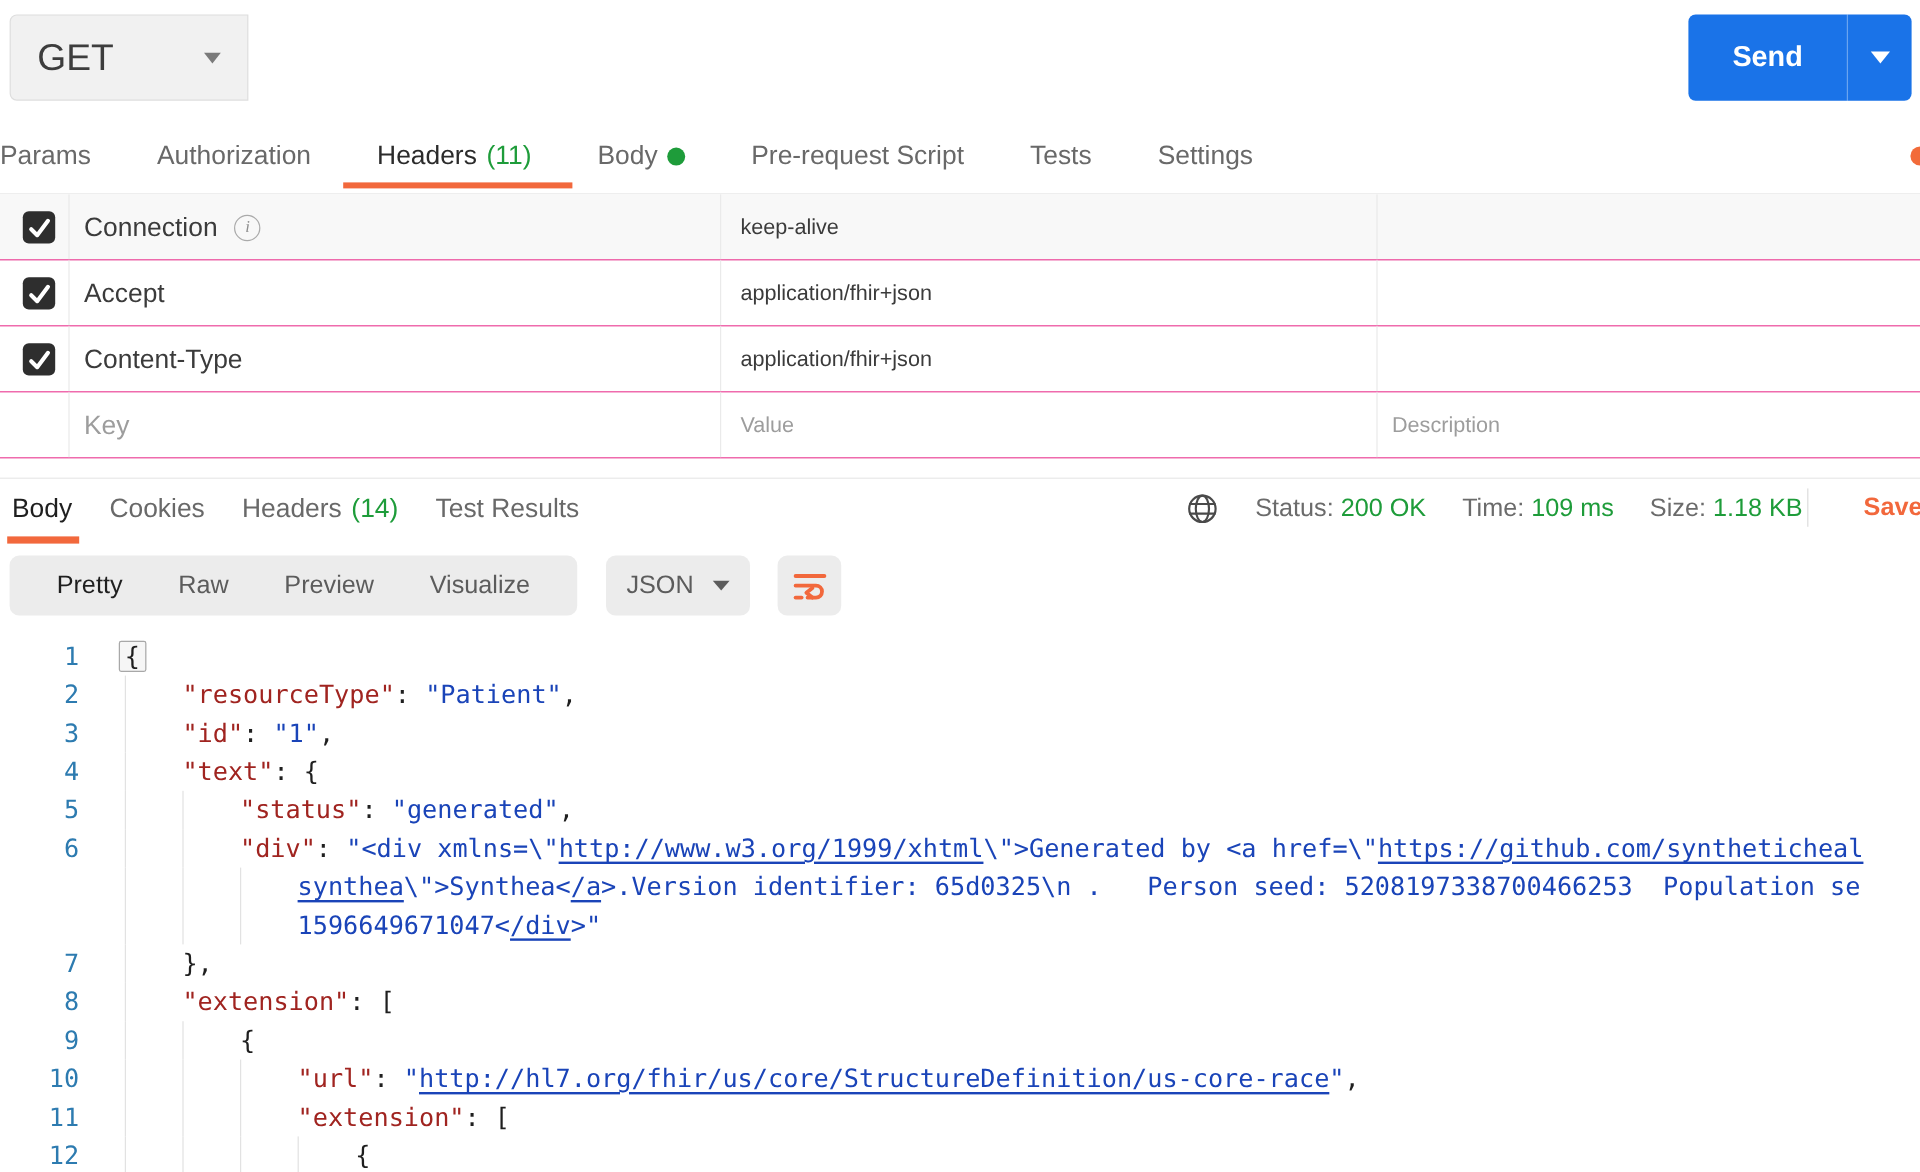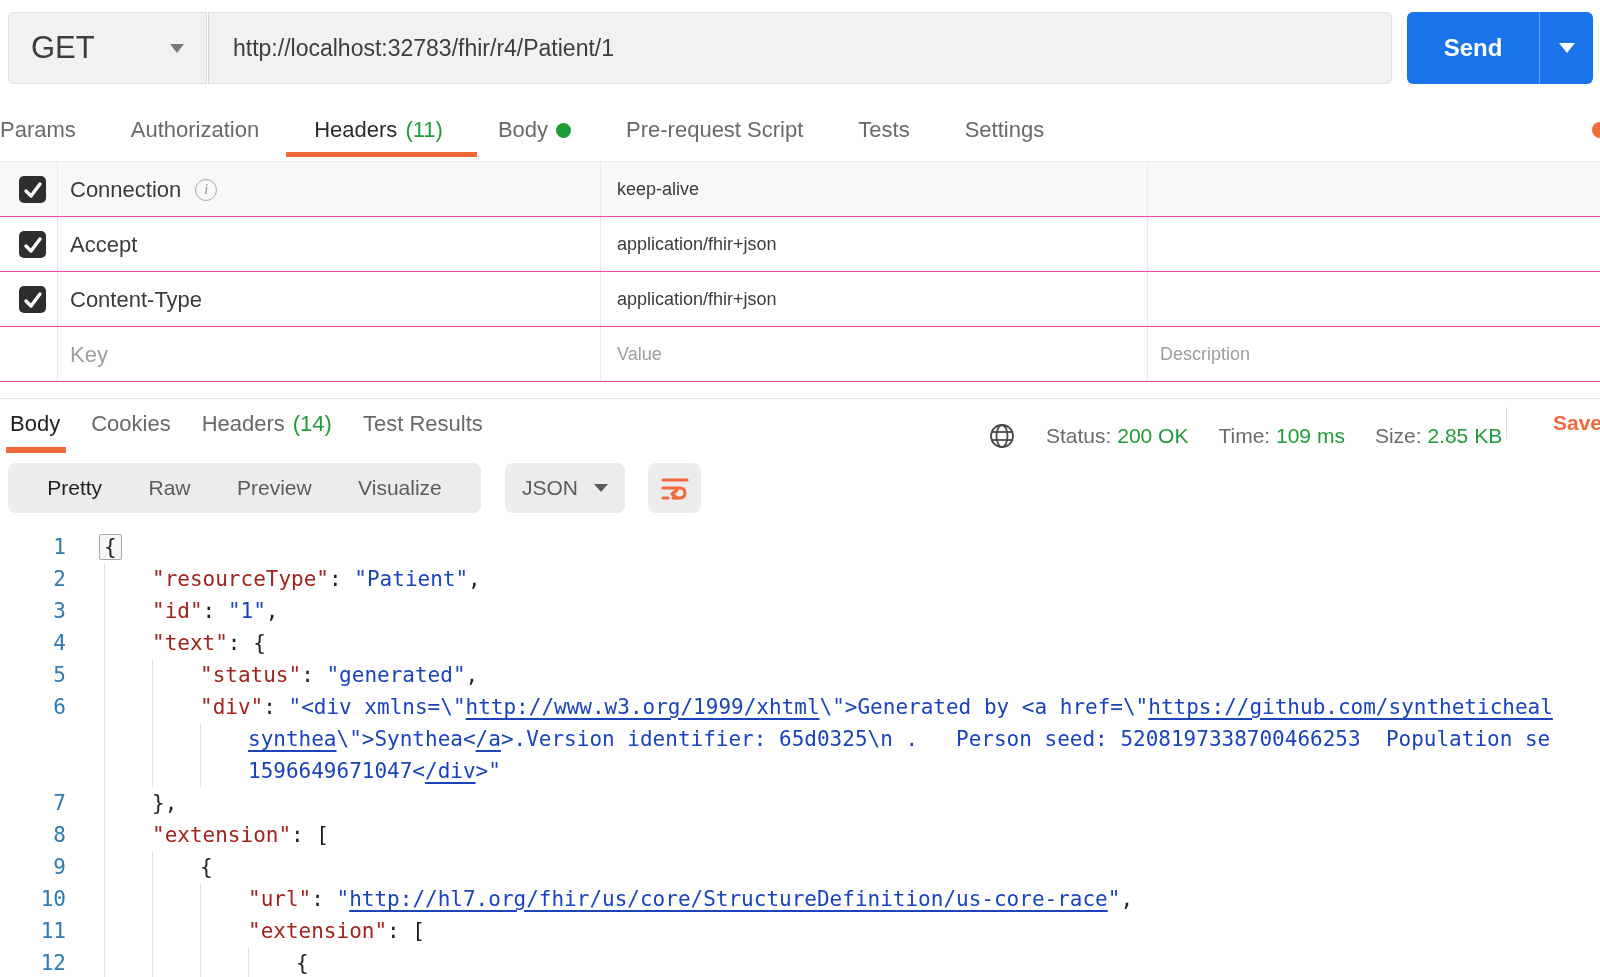--- a/index.html
+++ b/index.html
@@ -53,21 +53,21 @@
   .info-icon { width:22px; height:22px; border:1.5px solid #aaa; border-radius:50%; color:#8e8e8e;
     font-size:14px; display:inline-flex; align-items:center; justify-content:center;
     font-family:"Liberation Serif", serif; font-style:italic; }
 
   
   .resp-head { position:absolute; top:398px; left:0; width:1600px; height:50px; border-top:1px solid #e8e8e8; }
   .resp-tabs { position:absolute; left:10px; top:0; height:50px; display:flex; align-items:center; gap:31px; }
   .rtab { font-size:22px; color:#696969; position:relative; display:flex; gap:8px; white-space:nowrap; }
   .rtab.active { color:#1f1f1f; }
   .rtab .underline { position:absolute; left:-4px; right:-6px; top:36px; height:6px; background:#f2683c; }
-  .resp-meta { position:absolute; left:988px; top:12px; height:50px; display:flex; align-items:center; gap:30px; }
+  .resp-meta { position:absolute; left:988px; top:0; height:50px; display:flex; align-items:center; gap:30px; }
   .meta-pair { font-size:21px; color:#6b6b6b; white-space:nowrap; }
   .meta-pair .gv { color:#1e9c3a; }
   .meta-divider { position:absolute; left:1506px; top:8px; height:32px; width:1px; background:#ddd; }
   .save-link { position:absolute; left:1553px; top:12px; font-size:21px; color:#f2683c; font-weight:bold; white-space:nowrap; }
 
   
   .view-group { position:absolute; top:463px; left:8px; width:473px; height:50px; background:#ececec;
     border-radius:8px; display:flex; align-items:center; justify-content:space-around; padding:0 16px; }
   .vtab { font-size:21px; color:#5c5c5c; }
   .vtab.active { color:#1f1f1f; }
@@ -91,23 +91,20 @@
   .tk-box { border:1px solid #a8a8a8; background:#f6f6f6; border-radius:2px; padding:0 4px; margin-left:-5px; }
 </style>
 </head>
 <body>
 
 <div class="urlrow">
   <div class="method-box">
     <span class="method-label">GET</span>
     <span class="caret"></span>
   </div>
-  <div class="url-box">
-    <span class="url-text">http://localhost:32783/fhir/r4/Patient/1</span>
-  </div>
   <div class="send-btn">
     <span class="send-main">Send</span>
     <span class="send-divider"></span>
     <span class="send-caret-zone">
       <span class="caret send-caret"></span>
     </span>
   </div>
 </div>
 
 <div class="req-tabs">
@@ -215,21 +212,21 @@
     <svg width="28" height="28" viewBox="0 0 28 28">
       <g fill="none" stroke="#4a4a4a" stroke-width="1.8">
         <circle cx="14" cy="14" r="11"></circle>
         <ellipse cx="14" cy="14" rx="5.5" ry="11"></ellipse>
         <line x1="3" y1="10" x2="25" y2="10"></line>
         <line x1="3" y1="18" x2="25" y2="18"></line>
       </g>
     </svg>
     <span class="meta-pair"><span>Status:</span> <span class="gv">200 OK</span></span>
     <span class="meta-pair"><span>Time:</span> <span class="gv">109 ms</span></span>
-    <span class="meta-pair"><span>Size:</span> <span class="gv">2.85 KB</span></span>
+    <span class="meta-pair"><span>Size:</span> <span class="gv">1.18 KB</span></span>
   </div>
   <span class="meta-divider"></span>
   <span class="save-link">Save</span>
 </div>
 
 <div class="view-group">
   <span class="vtab active">Pretty</span>
   <span class="vtab">Raw</span>
   <span class="vtab">Preview</span>
   <span class="vtab">Visualize</span>

